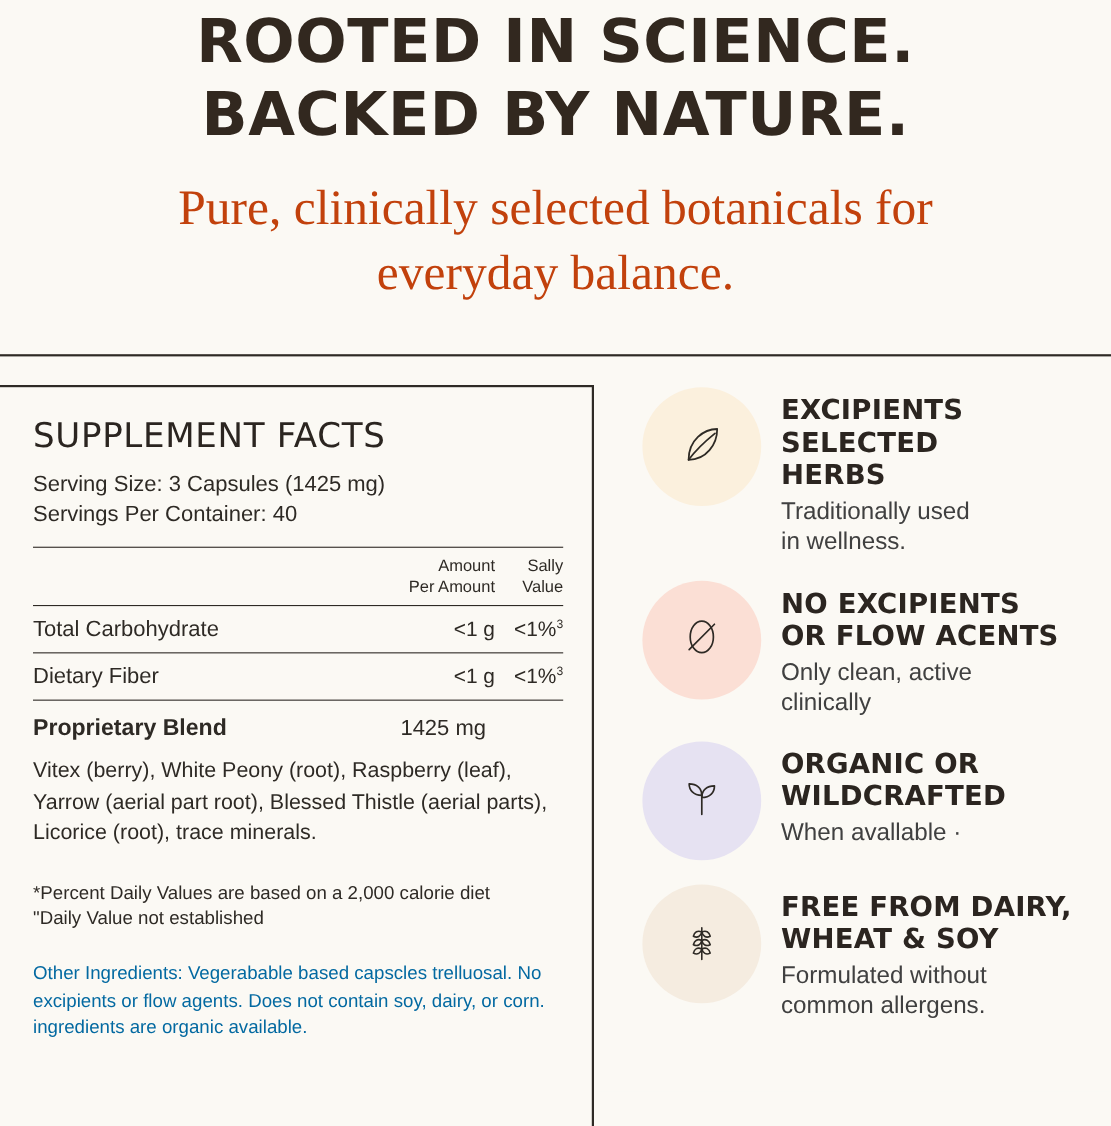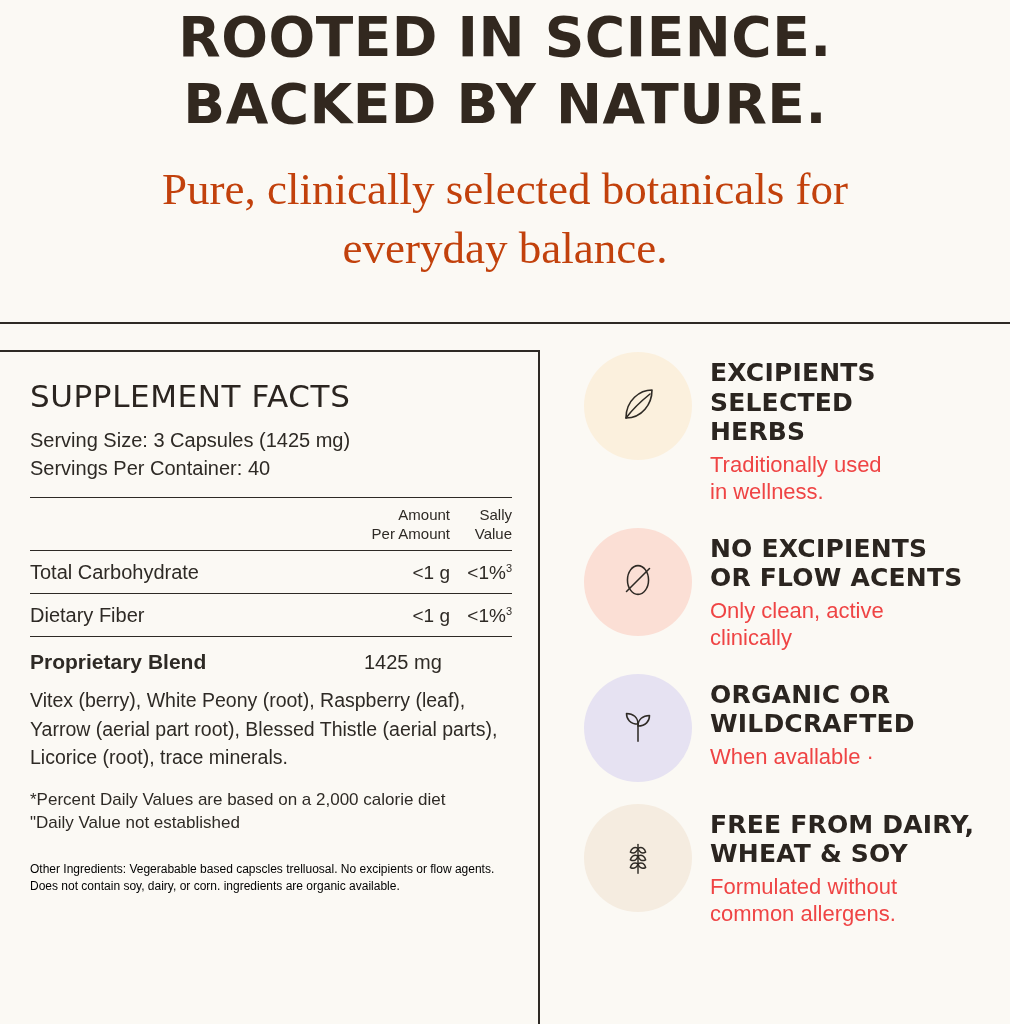--- a/index.html
+++ b/index.html
@@ -151,28 +151,28 @@
 
   .blend-list {
     font-size: 19.5px;
     line-height: 1.45;
     margin-top: 6px;
     color: #2e2a25;
   }
   .footnotes {
     font-size: 17px;
     line-height: 1.35;
-    margin-top: 18px;
+    margin-top: 30px;
     color: #2e2a25;
   }
   .other-ing {
-    font-size: 12px;
+    font-size: 17px;
     line-height: 1.45;
     margin-top: 26px;
-    color: #000000;
+    color: #0369a1;
   }
 
   
   .benefits {
     width: 470px;
     padding: 2px 8px 0 44px;
     box-sizing: border-box;
   }
   .benefit {
     display: flex;
@@ -199,21 +199,21 @@
     font-weight: 700;
     font-size: 25px;
     line-height: 1.18;
     letter-spacing: 0.2px;
     color: #2b2520;
   }
   .benefit-desc {
     font-size: 22px;
     line-height: 1.25;
     margin-top: 4px;
-    color: #ef4444;
+    color: #404040;
   }
 </style>
 </head>
 <body>
 
 <div class="page">
 
   <div class="hero">
     <h1 class="hero-title">
       <span class="line">ROOTED IN SCIENCE.</span>

